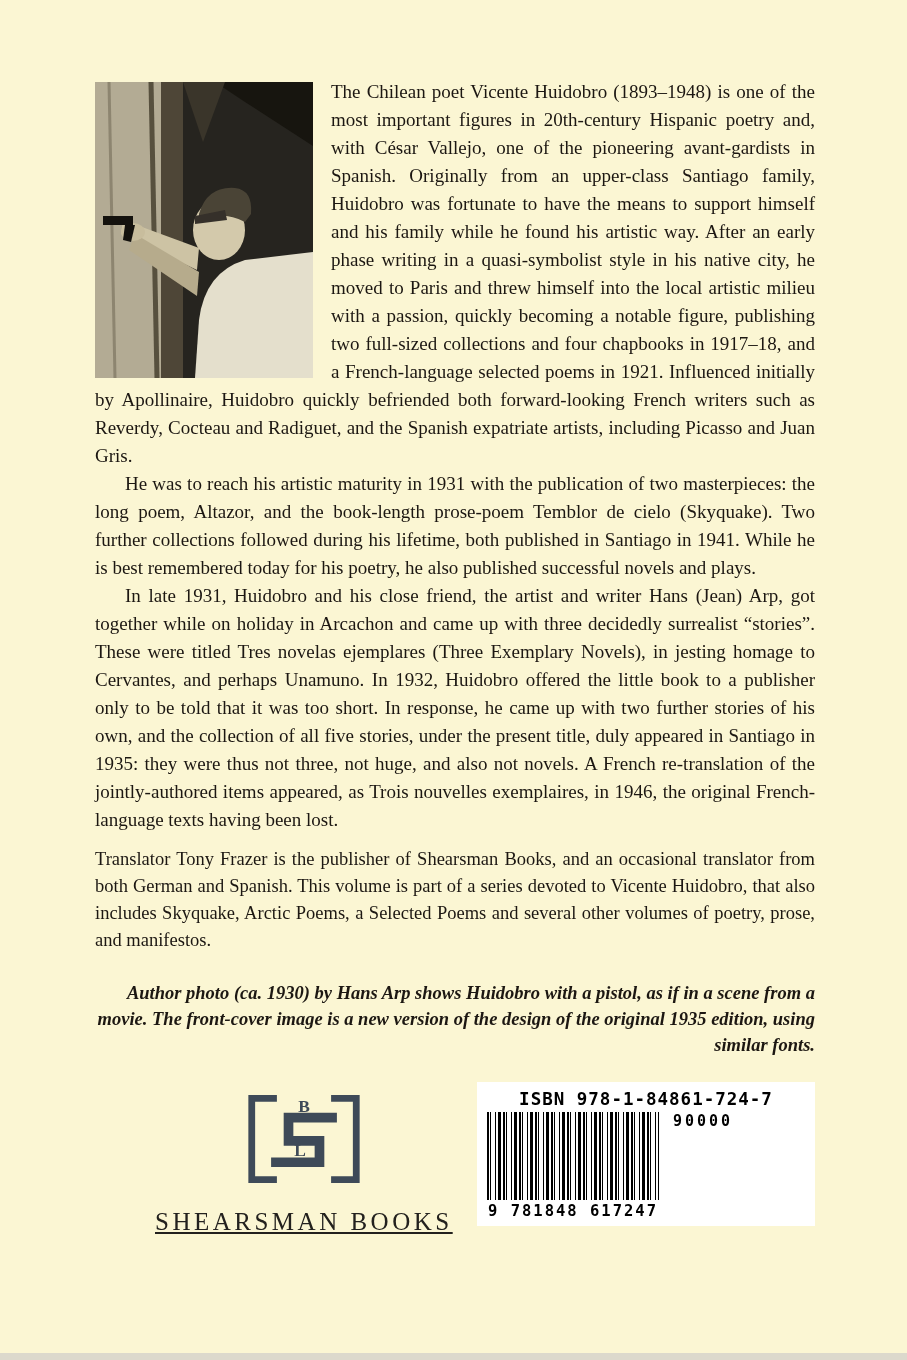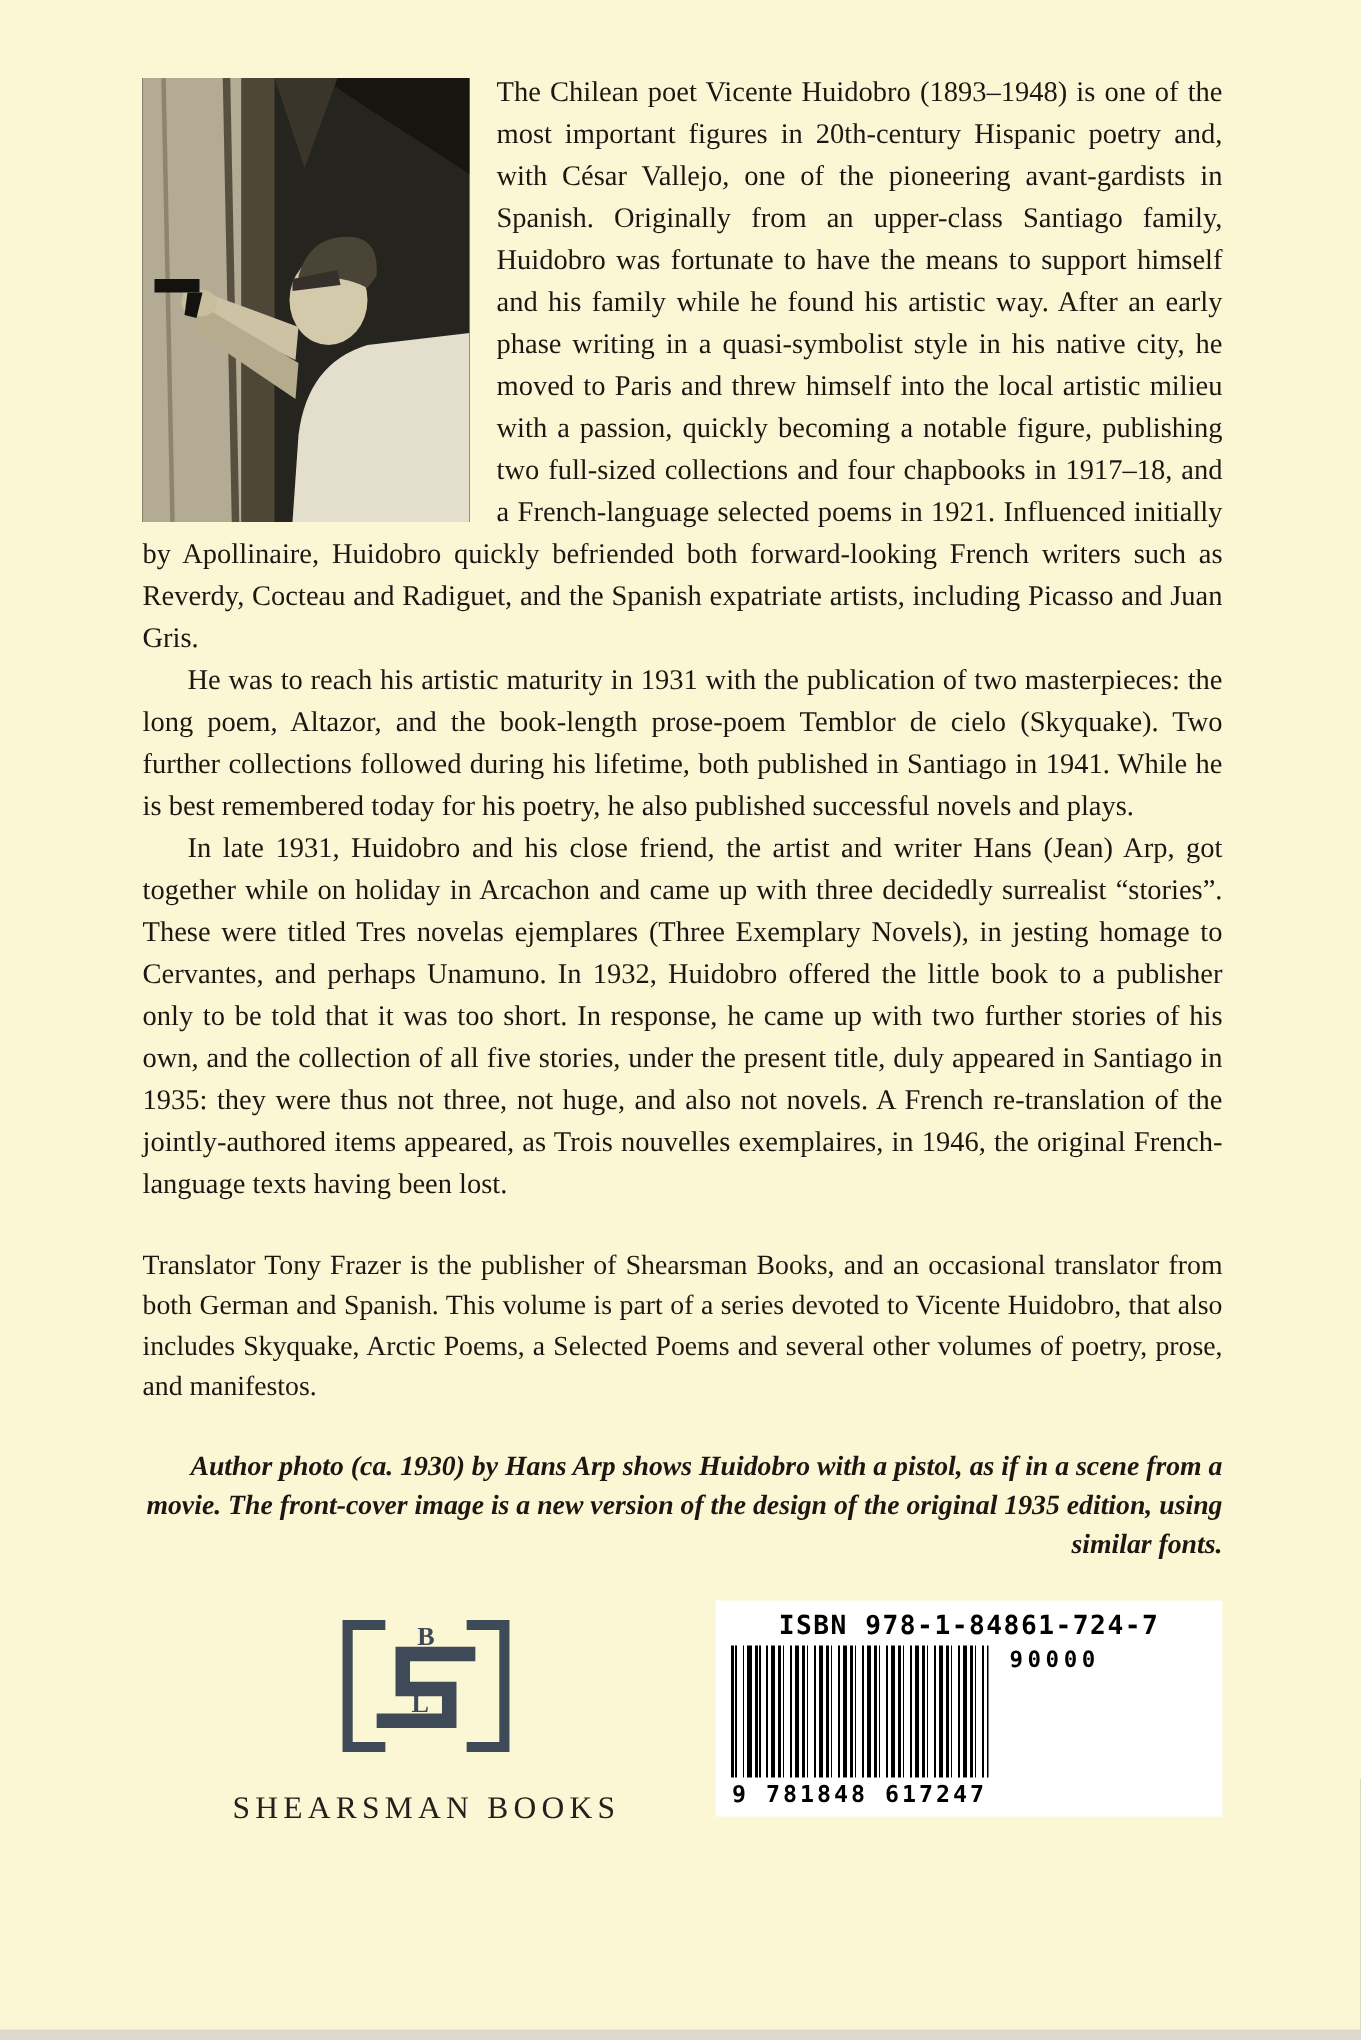--- a/index.html
+++ b/index.html
@@ -7,39 +7,39 @@
   .cover {
     position:relative;
     width:907px; height:1360px;
     margin:0 auto;
     background:#fbf6d3;
     overflow:hidden;
     color:#1c1712;
   }
   .content {
     position:relative;
-    padding:48px 92px 0 95px;
+    padding:78px 92px 0 95px;
   }
   .photo {
     float:left;
     width:218px; height:296px;
     margin:4px 18px 8px 0;
     background:#2a2823;
   }
   .photo svg { display:block; width:100%; height:100%; }
   .para {
     margin:0;
     font-size:19px;
     line-height:28px;
     text-align:justify;
   }
   .para.indent { text-indent:30px; }
   .it { }
   .para.translator {
-    margin-top:27px;
+    margin-top:12px;
     font-size:18.5px;
     line-height:27px;
     text-indent:0;
   }
   .note {
     margin:26px auto 0 auto;
     max-width:760px;
     font-size:18.5px;
     line-height:26px;
     font-style:italic;
@@ -56,24 +56,25 @@
     margin-left:60px;
     margin-top:10px;
     display:flex;
     flex-direction:column;
     align-items:center;
   }
   .logo { width:120px; height:94px; }
   .logo svg { display:block; width:100%; height:100%; }
   .publisher-name {
     margin-top:22px;
-    font-size:21px;
+    font-size:25px;
     letter-spacing:3.5px;
     color:#23211e;
     white-space:nowrap;
+    text-decoration:underline;
   }
   .barcode-box {
     width:338px;
     background:#ffffff;
     padding:7px 10px 6px 10px;
     box-sizing:border-box;
   }
   .isbn-line {
     font-family:"DejaVu Sans Mono", monospace;
     font-weight:bold;

